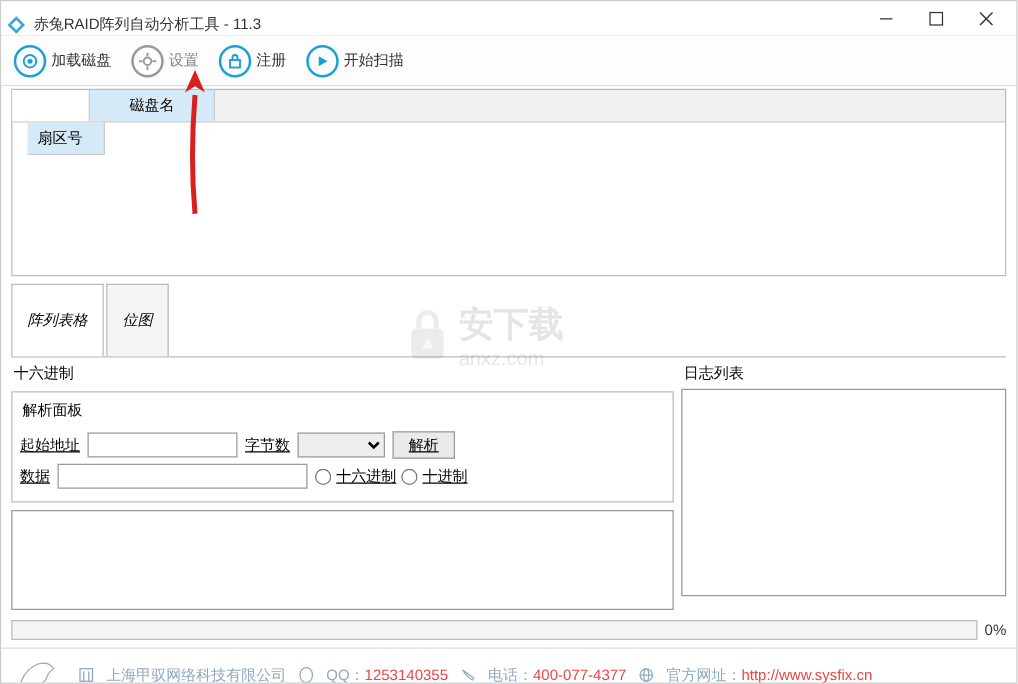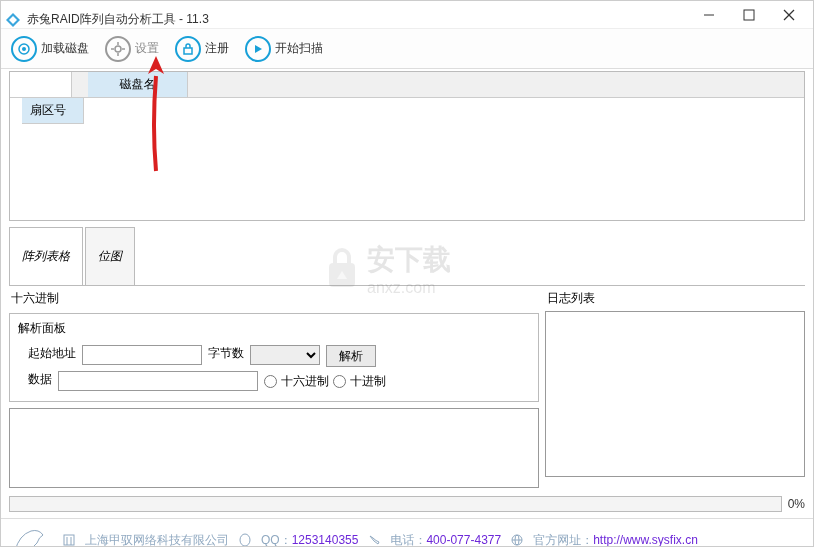--- a/index.html
+++ b/index.html
@@ -12,46 +12,46 @@
 .toolbar { height: 40px; display: flex; align-items: center; padding: 2px 4px; gap: 4px; border-bottom: 1px solid #ddd; background: #fdfdfd; }
 .tool-btn { display: flex; align-items: center; gap: 4px; padding: 2px 6px; cursor: pointer; color: #333; }
 .tool-btn .circ { width: 26px; height: 26px; border: 2px solid #18a0d8; border-radius: 50%; display: flex; align-items: center; justify-content: center; color: #18a0d8; }
 .tool-btn.gray .circ { border-color: #999; color: #999; }
 .tool-btn.gray { color: #888; }
 .content { padding: 2px 8px; }
 .table-area { border: 1px solid #bbb; height: 150px; background: #fff; }
 .table-header { display: flex; background: #f0f0f0; border-bottom: 1px solid #ccc; }
 .th { padding: 4px 8px; border-right: 1px solid #ccc; font-size: 12px; background: #f4f4f4; }
 .th.corner { width: 62px; background: #fff; }
-.th.diskname { width: 100px; text-align: center; background: #d6e9f6; margin-left: 16px; }
+.th.diskname { width: 100px; text-align: center; background: #d6e9f6; }
 .row-header { width: 62px; background: #d6e9f6; padding: 4px 8px; border-right: 1px solid #ccc; border-bottom: 1px solid #ccc; margin-left: 12px; }
 .tabs { display: flex; margin-top: 6px; border-bottom: 1px solid #bbb; }
 .tab { padding: 20px 12px; border: 1px solid #bbb; border-bottom: none; margin-right: 2px; background: #f5f5f5; cursor: pointer; font-size: 12px; font-style: italic; }
 .tab.active { background: #fff; }
 .lower-row { display: flex; gap: 6px; margin-top: 4px; }
 .hex-panel { width: 530px; }
 .log-panel { flex: 1; }
 .group-title { font-size: 12px; margin-bottom: 4px; display: inline-block; background: #fff; padding: 0 2px; }
 .parse-group { border: 1px solid #bbb; padding: 6px; margin-top: 2px; }
-.form-row { display: flex; gap: 6px; margin: 4px 12px; }
+.form-row { display: flex; align-items: center; gap: 6px; margin: 4px 0; text-decoration: underline; }
 .form-row label { font-size: 12px; }
 input.txt { border: 1px solid #999; height: 20px; padding: 0 4px; font-size: 12px; }
 .txt.addr { width: 120px; }
 .txt.data { width: 200px; }
 select.sel { border: 1px solid #999; height: 20px; width: 70px; background: #eee; }
 button.btn { height: 22px; padding: 0 12px; border: 1px solid #999; background: #eaeaea; cursor: pointer; font-size: 12px; }
 .radio-group { display: flex; align-items: center; gap: 4px; }
 .hex-output { border: 1px solid #999; height: 80px; margin-top: 6px; background: #fff; }
 .log-list { border: 1px solid #999; height: 166px; background: #fff; }
 .progress-row { margin: 6px 8px; display: flex; align-items: center; gap: 6px; }
 .progress { flex: 1; height: 16px; border: 1px solid #bbb; background: #f4f4f4; }
 .progress-pct { font-size: 12px; color: #333; }
 .footer { display: flex; align-items: center; padding: 4px 8px; gap: 8px; border-top: 1px solid #ddd; font-size: 12px; color: #8fa8c0; }
 .footer .logo { width: 44px; height: 34px; }
-.footer a { color: #6d28d9; text-decoration: none; }
+.footer a { color: #ef4444; text-decoration: none; }
 .arrow-annotation { position: absolute; left: 145px; top: 55px; pointer-events: none; }
 .watermark { position: absolute; left: 320px; top: 240px; opacity: 0.15; color: #555; display: flex; align-items: center; gap: 4px; pointer-events: none; font-size: 28px; font-weight: bold; }
 .footer-icon { display: inline-flex; width: 16px; height: 16px; align-items: center; justify-content: center; }
 </style>
 </head>
 <body>
 
 <div class="titlebar">
   <span class="app-icon">
     <svg width="16" height="16" viewBox="0 0 16 16">

